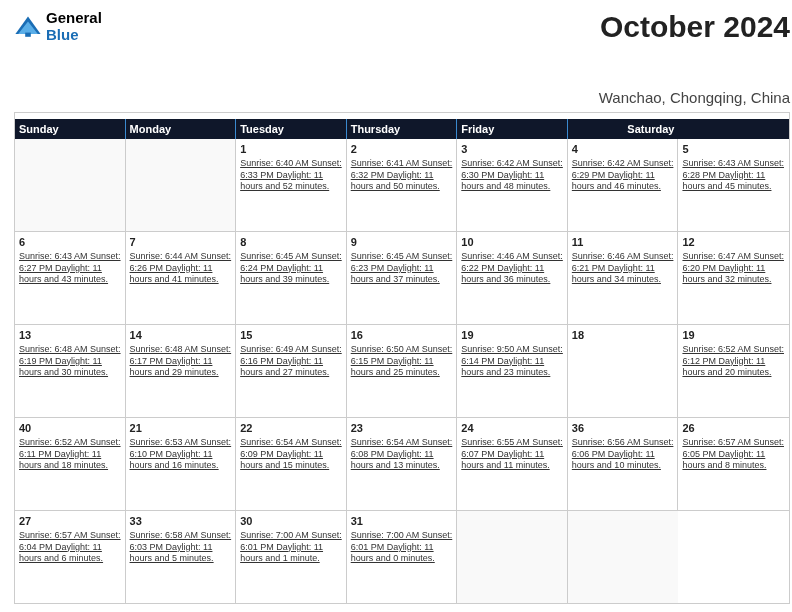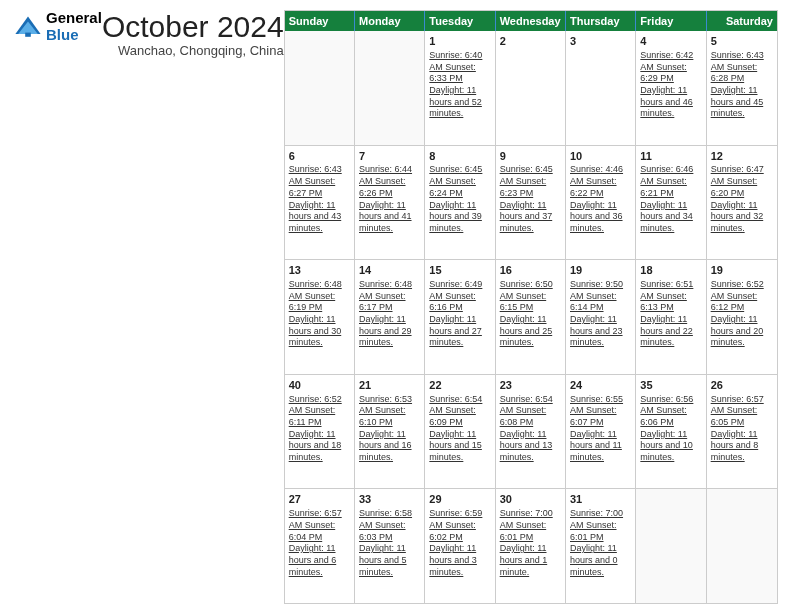--- a/index.html
+++ b/index.html
@@ -7,22 +7,22 @@
       font-family: Arial, sans-serif;
       background: #fff;
       width: 792px;
       height: 612px;
       overflow: hidden;
     }
     .page {
       width: 792px;
       height: 612px;
       display: flex;
-      flex-direction: row;
-      padding: 10px 14px 8px 14px;
+      flex-direction: column;
+      padding: 10px 2px 8px 14px;
     }
     .header {
       display: flex;
       justify-content: space-between;
       align-items: flex-start;
       margin-bottom: 6px;
     }
     .logo {
       display: flex;
       align-items: center;
@@ -37,38 +37,40 @@
     .logo-text .blue { display: block; color: #1a6db5; }
     .logo-icon {
       width: 28px;
       height: 28px;
     }
     .title-block {
       text-align: right;
     }
     .month-title {
       font-size: 30px;
-      font-weight: normal;
+      font-weight: bold;
       color: #222;
       line-height: 1.1;
     }
     .location {
-      font-size: 13px;
+      font-size: 15px;
       color: #444;
+      margin-top: 46px;
     }
     .calendar {
       flex: 1;
       display: flex;
       flex-direction: column;
       border: 1px solid #ccc;
     }
     .cal-header-row {
       display: grid;
       grid-template-columns: repeat(7, 1fr);
-      background: #15803d;
+      background: #0f172a;
+      margin-top: 6px;
     }
     .cal-header-cell {
       color: #fff;
       font-size: 11px;
       font-weight: bold;
       padding: 4px 4px;
       text-align: left;
       border-right: 1px solid #3a8ad0;
     }
     .cal-header-cell:last-child { border-right: none; text-align: right; }
@@ -131,40 +133,45 @@
       <div class="month-title">October 2024</div>
       <div class="location">Wanchao, Chongqing, China</div>
     </div>
   </div>
 
   <div class="calendar">
     <div class="cal-header-row">
     <div class="cal-header-cell">Sunday</div>
         <div class="cal-header-cell">Monday</div>
         <div class="cal-header-cell">Tuesday</div>
-        <div class="cal-header-cell">Wednesday</div>
         <div class="cal-header-cell">Thursday</div>
         <div class="cal-header-cell">Friday</div>
         <div class="cal-header-cell">Saturday</div>
       </div>
     <div class="cal-body">
     <div class="cal-week">
           <div class="cal-cell empty"></div>
           <div class="cal-cell empty"></div>
           <div class="cal-cell">
             <span class="day-num">1</span>
             <div class="cell-info">Sunrise: 6:40 AM
 Sunset: 6:33 PM
 Daylight: 11 hours and 52 minutes.</div>
           </div>
           <div class="cal-cell">
             <span class="day-num">2</span>
+            <div class="cell-info">Sunrise: 6:41 AM
+Sunset: 6:32 PM
+Daylight: 11 hours and 50 minutes.</div>
           </div>
           <div class="cal-cell">
             <span class="day-num">3</span>
+            <div class="cell-info">Sunrise: 6:42 AM
+Sunset: 6:30 PM
+Daylight: 11 hours and 48 minutes.</div>
           </div>
           <div class="cal-cell">
             <span class="day-num">4</span>
             <div class="cell-info">Sunrise: 6:42 AM
 Sunset: 6:29 PM
 Daylight: 11 hours and 46 minutes.</div>
           </div>
           <div class="cal-cell">
             <span class="day-num">5</span>
             <div class="cell-info">Sunrise: 6:43 AM
@@ -242,23 +249,20 @@
 Daylight: 11 hours and 25 minutes.</div>
           </div>
           <div class="cal-cell">
             <span class="day-num">19</span>
             <div class="cell-info">Sunrise: 9:50 AM
 Sunset: 6:14 PM
 Daylight: 11 hours and 23 minutes.</div>
           </div>
           <div class="cal-cell">
             <span class="day-num">18</span>
-            <div class="cell-info">Sunrise: 6:51 AM
-Sunset: 6:13 PM
-Daylight: 11 hours and 22 minutes.</div>
           </div>
           <div class="cal-cell">
             <span class="day-num">19</span>
             <div class="cell-info">Sunrise: 6:52 AM
 Sunset: 6:12 PM
 Daylight: 11 hours and 20 minutes.</div>
           </div>
         </div>
         <div class="cal-week">
           <div class="cal-cell">
@@ -285,21 +289,21 @@
 Sunset: 6:08 PM
 Daylight: 11 hours and 13 minutes.</div>
           </div>
           <div class="cal-cell">
             <span class="day-num">24</span>
             <div class="cell-info">Sunrise: 6:55 AM
 Sunset: 6:07 PM
 Daylight: 11 hours and 11 minutes.</div>
           </div>
           <div class="cal-cell">
-            <span class="day-num">35</span>
+            <span class="day-num">36</span>
             <div class="cell-info">Sunrise: 6:56 AM
 Sunset: 6:06 PM
 Daylight: 11 hours and 10 minutes.</div>
           </div>
           <div class="cal-cell">
             <span class="day-num">26</span>
             <div class="cell-info">Sunrise: 6:57 AM
 Sunset: 6:05 PM
 Daylight: 11 hours and 8 minutes.</div>
           </div>
@@ -309,26 +313,20 @@
             <span class="day-num">27</span>
             <div class="cell-info">Sunrise: 6:57 AM
 Sunset: 6:04 PM
 Daylight: 11 hours and 6 minutes.</div>
           </div>
           <div class="cal-cell">
             <span class="day-num">33</span>
             <div class="cell-info">Sunrise: 6:58 AM
 Sunset: 6:03 PM
 Daylight: 11 hours and 5 minutes.</div>
-          </div>
-          <div class="cal-cell">
-            <span class="day-num">29</span>
-            <div class="cell-info">Sunrise: 6:59 AM
-Sunset: 6:02 PM
-Daylight: 11 hours and 3 minutes.</div>
           </div>
           <div class="cal-cell">
             <span class="day-num">30</span>
             <div class="cell-info">Sunrise: 7:00 AM
 Sunset: 6:01 PM
 Daylight: 11 hours and 1 minute.</div>
           </div>
           <div class="cal-cell">
             <span class="day-num">31</span>
             <div class="cell-info">Sunrise: 7:00 AM

